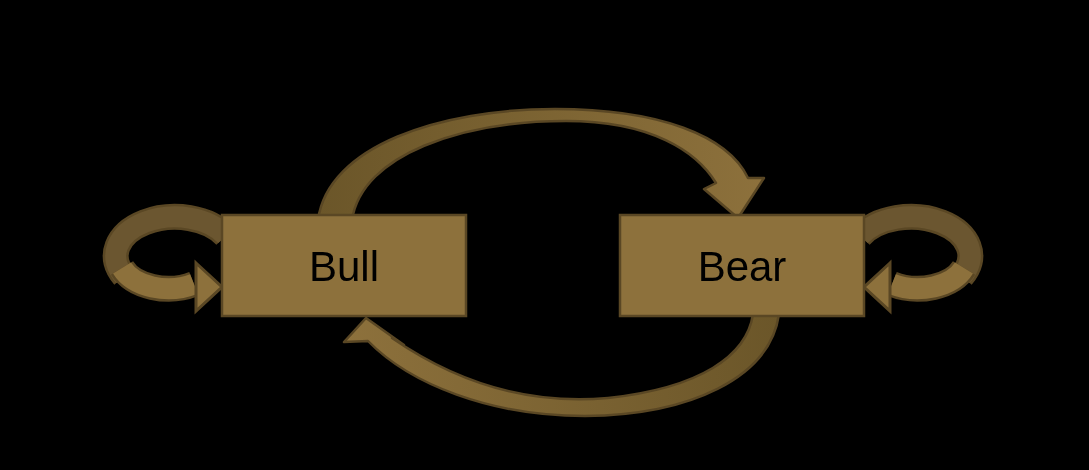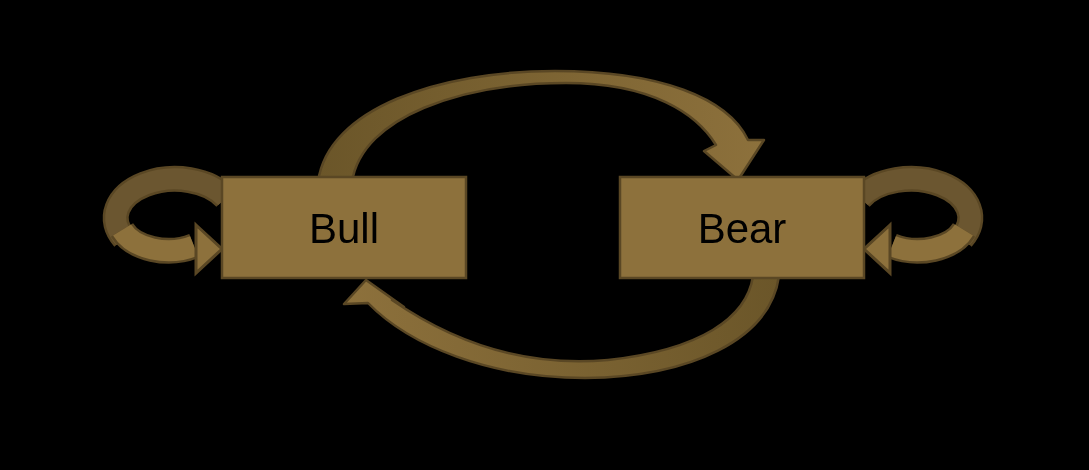--- a/index.html
+++ b/index.html
@@ -8,20 +8,21 @@
     background: #000000;
     width: 1089px;
     height: 470px;
     overflow: hidden;
     font-family: "Liberation Sans", sans-serif;
   }
   .stage {
     position: relative;
     width: 1089px;
     height: 332px;
+    margin-top: 38px;
   }
   svg { display: block; }
   .node-label {
     font-family: "Liberation Sans", "DejaVu Sans", sans-serif;
     font-size: 42px;
     font-weight: 400;
   }
 </style>
 </head>
 <body>

